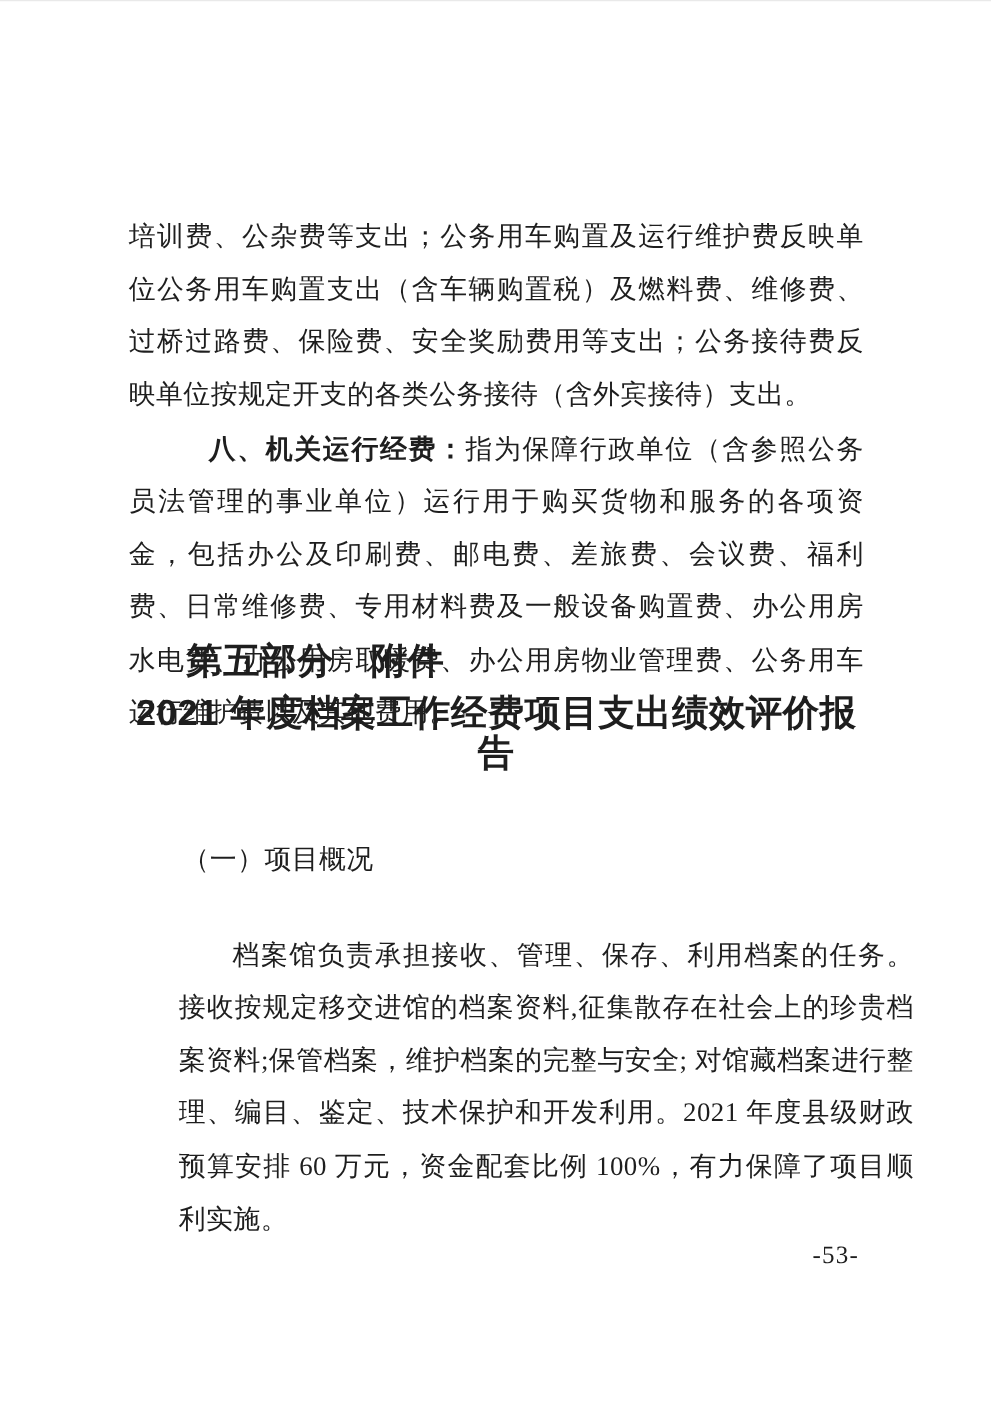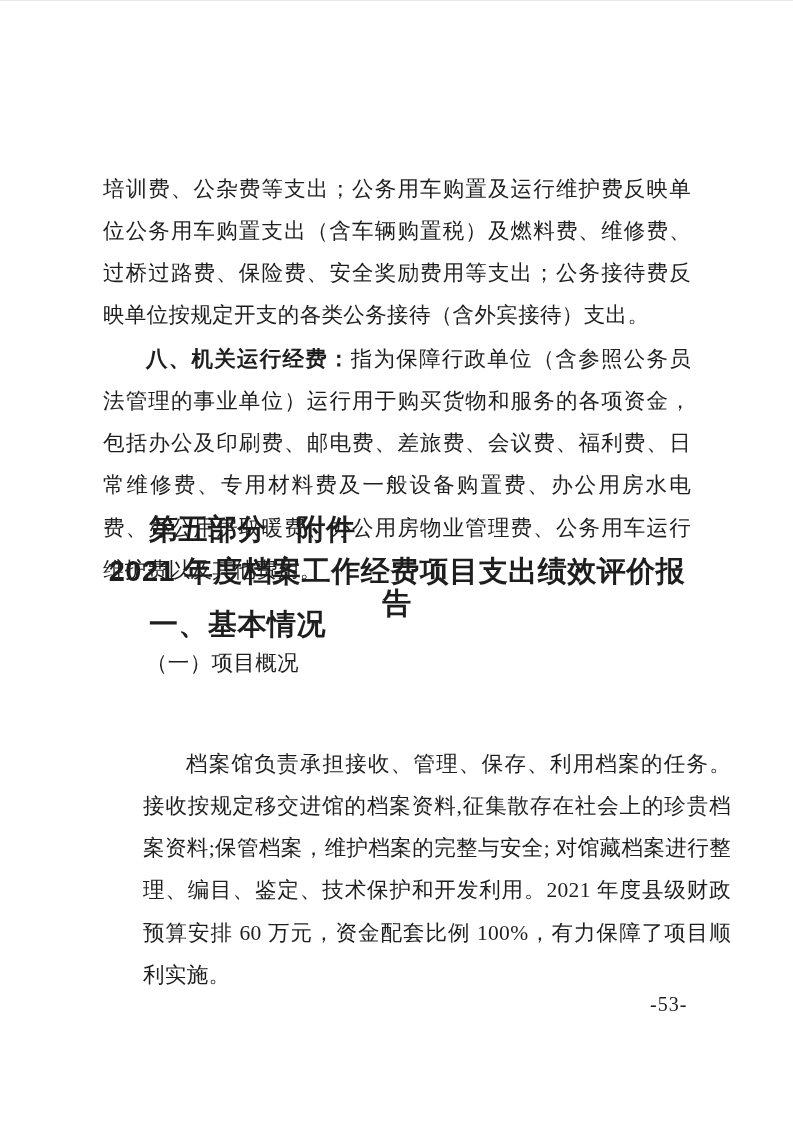--- a/index.html
+++ b/index.html
@@ -28,20 +28,21 @@
     line-height: 42.3px;
     text-align: justify;
     text-justify: inter-character;
     letter-spacing: 0.35px;
   }
   .indent {
     text-indent: 2em;
   }
   .lead-bold {
     font-weight: bold;
+    margin-left: 21px;
   }
   .heading {
     font-family: "Liberation Sans", "DejaVu Sans", sans-serif;
     font-weight: bold;
     font-size: 29px;
     line-height: 32px;
     letter-spacing: 0.5px;
   }
   .heading.indent-h {
     padding-left: 46px;
@@ -58,39 +59,38 @@
     letter-spacing: 1px;
     font-family: "Liberation Serif", "DejaVu Serif", serif;
     color: #1e1e1e;
   }
   
   .pos-carryover { top: 145px; }
   .pos-item8     { top: 315px; }
   .pos-part5     { top: 512px; }
   .pos-title     { top: 554px; }
   .pos-section1  { top: 607px; }
-  .pos-sub1      { top: 619px; }
+  .pos-sub1      { top: 643px; }
   .pos-overview  { top: 720px; margin-left: 40px; }
   .pos-sub2      { top: 876px; }
   .pos-goals     { top: 916px; }
 </style>
 </head>
 <body>
 
 <div class="page">
 
   <p class="block body-text pos-carryover">培训费、公杂费等支出；公务用车购置及运行维护费反映单位公务用车购置支出（含车辆购置税）及燃料费、维修费、过桥过路费、保险费、安全奖励费用等支出；公务接待费反映单位按规定开支的各类公务接待（含外宾接待）支出。</p>
 
   <p class="block body-text indent pos-item8"><span class="lead-bold">八、机关运行经费：</span><span>指为保障行政单位（含参照公务员法管理的事业单位）运行用于购买货物和服务的各项资金，包括办公及印刷费、邮电费、差旅费、会议费、福利费、日常维修费、专用材料费及一般设备购置费、办公用房水电费、办公用房取暖费、办公用房物业管理费、公务用车运行维护费以及其他费用。</span></p>
 
   <h2 class="block heading indent-h pos-part5" style="margin:0;">第五部分　附件</h2>
 
   <h1 class="block heading title-center pos-title" style="margin:0;">2021 年度档案工作经费项目支出绩效评价报告</h1>
 
-  <h2 class="block heading indent-h pos-section1" style="margin:0;">一、基本情况</h2>
 
   <p class="block body-text indent pos-sub1">（一）项目概况</p>
 
   <p class="block body-text indent pos-overview">档案馆负责承担接收、管理、保存、利用档案的任务。接收按规定移交进馆的档案资料,征集散存在社会上的珍贵档案资料;保管档案，维护档案的完整与安全; 对馆藏档案进行整理、编目、鉴定、技术保护和开发利用。2021 年度县级财政预算安排 60 万元，资金配套比例 100%，有力保障了项目顺利实施。</p>
 
 
 
   <div class="page-number">-53-</div>
 
 </div>

